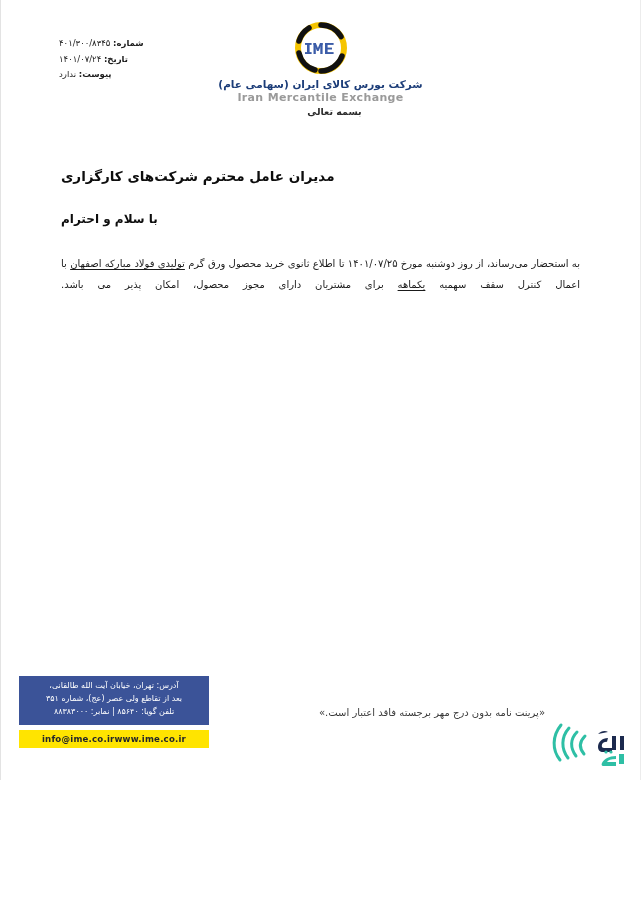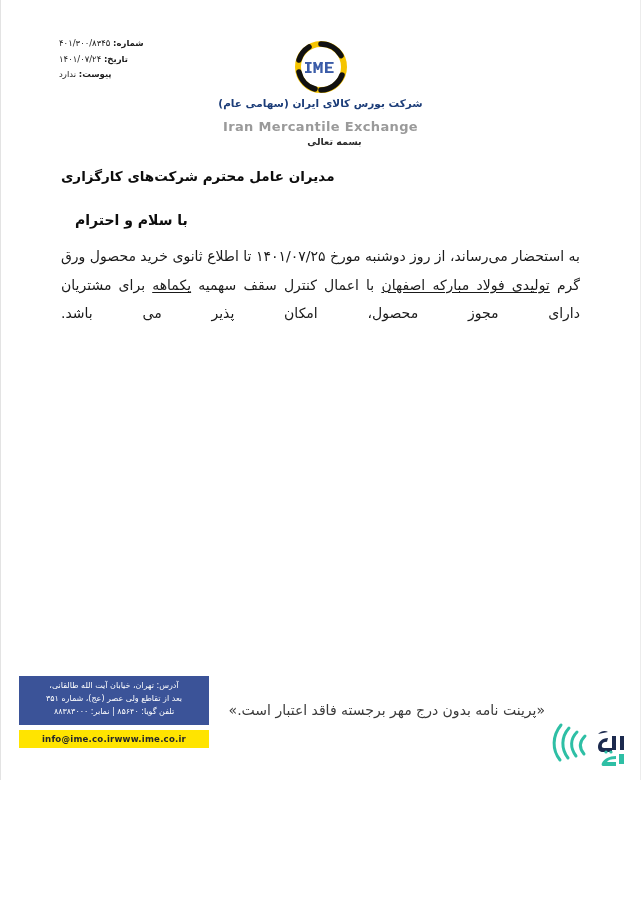--- a/index.html
+++ b/index.html
@@ -37,45 +37,45 @@
   }
   .meta-row {
     white-space: nowrap;
     display: block;
   }
   .meta-label { font-weight: 600; }
 
   
   .letterhead {
     position: absolute;
-    top: 39px;
+    top: 20px;
     left: 0;
     right: 0;
     text-align: center;
   }
   .logo-mark {
     width: 56px;
     height: 56px;
     margin: 0 auto 2px auto;
     position: relative;
   }
   .logo-mark svg { display: block; }
   .org-fa {
     font-size: 10.5px;
     font-weight: 700;
     color: #1b3c78;
     letter-spacing: -0.2px;
     margin-top: 1px;
   }
   .org-en {
-    font-size: 13px;
+    font-size: 11px;
     font-weight: 600;
     color: #9a9a9a;
     letter-spacing: 0.35px;
-    margin-top: 10px;
+    margin-top: 1px;
     direction: ltr;
   }
   .besmeh {
     font-size: 9.5px;
     font-weight: 700;
     color: #2b2b2b;
     margin-top: 2px;
     padding-left: 28px;
   }
 
@@ -96,33 +96,32 @@
     color: #0d0d0d;
   }
   .subject {
     font-size: 11px;
     text-align: left;
     margin-top: 7px;
     color: #111;
   }
   .subject-label { font-weight: 700; }
   .greeting {
-    font-size: 14px;
+    font-size: 12px;
     font-weight: 700;
     text-align: left;
     margin-top: 28px;
     color: #0d0d0d;
-    margin-left: 14px;
   }
   .para {
-    font-size: 14px;
+    font-size: 10px;
     line-height: 2.05;
     text-align: justify;
     text-align-last: justify;
-    margin-top: 14px;
+    margin-top: 28px;
     color: #1a1a1a;
   }
   .u { text-decoration: underline; text-underline-offset: 2px; }
 
   
   .signature {
     position: absolute;
     top: 348px;
     right: 112px;
     width: 160px;
@@ -181,21 +180,21 @@
     justify-content: center;
     font-size: 8.6px;
     font-weight: 700;
     letter-spacing: 0.2px;
   }
   .footer-note {
     position: absolute;
     right: 95px;
     bottom: 62px;
     direction: rtl;
-    font-size: 14px;
+    font-size: 10px;
     color: #3a3a3a;
     white-space: nowrap;
     margin-top: 16px;
   }
 
   
   .watermark {
     position: absolute;
     right: 8px;
     bottom: 8px;

